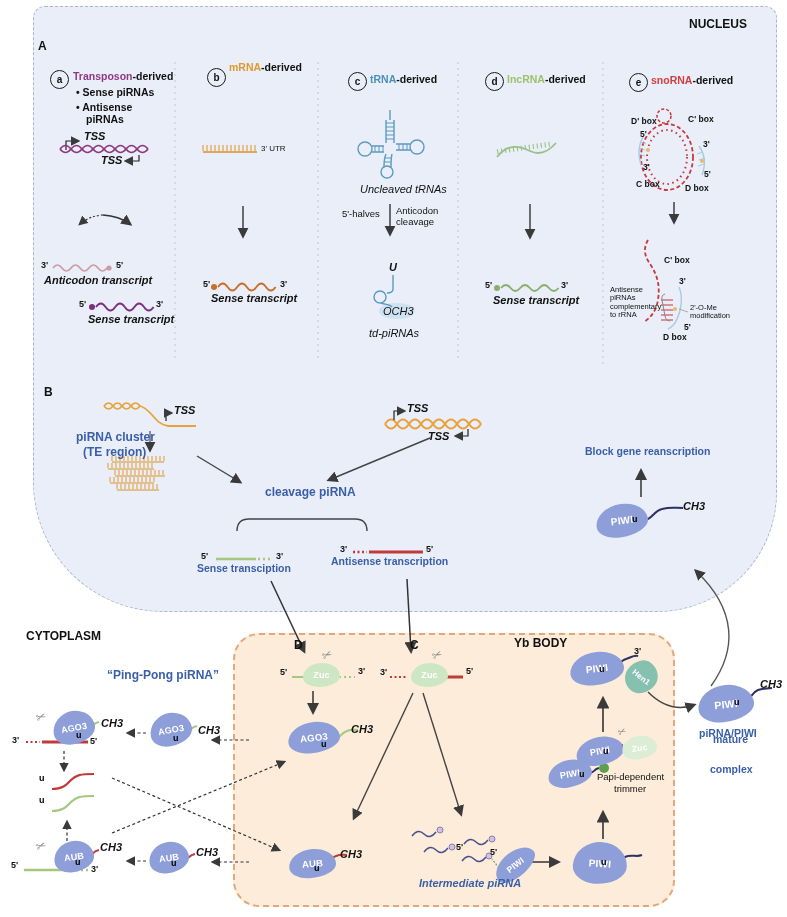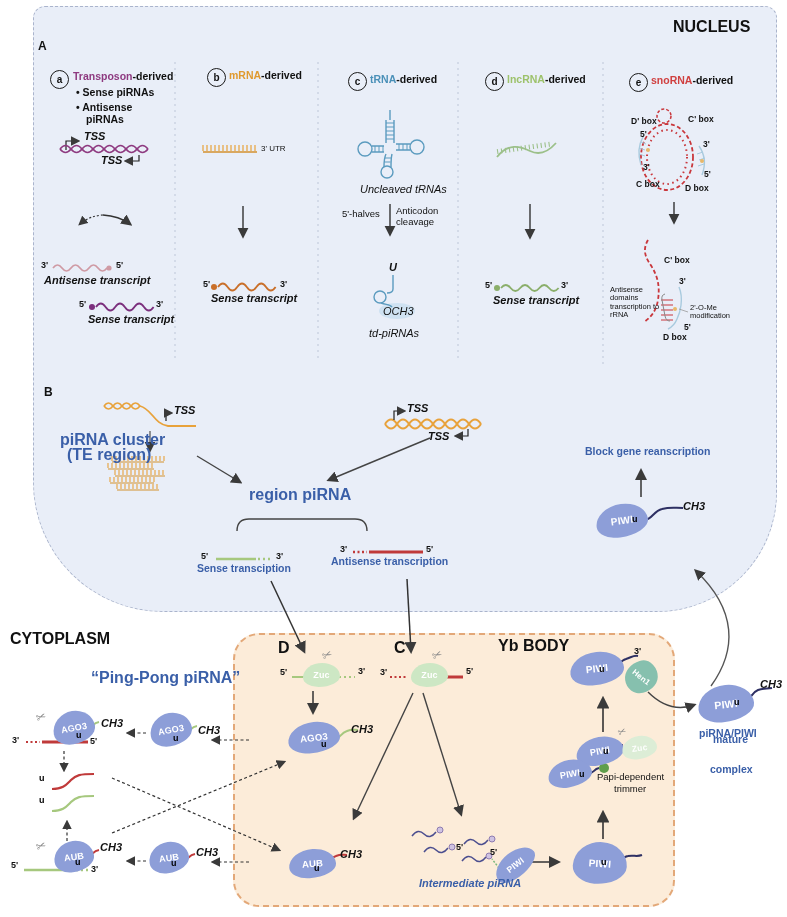--- a/index.html
+++ b/index.html
@@ -11,21 +11,21 @@
   .blob{position:absolute;z-index:3;background:#8d9ed8;border-radius:52% 48% 58% 42%/60% 55% 45% 40%;display:flex;align-items:center;justify-content:center;color:#fff;font-weight:bold;letter-spacing:.2px;}
   .blob.zuc{background:#cde7c4;}
   .blob.zucfade{background:#dcedd6;color:rgba(255,255,255,.95);}
   .blob.hen{background:#86c0ae;border-radius:45% 55% 50% 50%/55% 45% 55% 45%;}
   .badge{position:absolute;z-index:4;width:17px;height:17px;border:1.6px solid #1a1a1a;border-radius:50%;display:flex;align-items:center;justify-content:center;font-size:10px;font-weight:bold;color:#111;background:transparent;}
   .t{position:absolute;z-index:4;color:#111;white-space:nowrap;line-height:1.12;}
   .b{font-weight:bold;}
   .blue{color:#3a5fa8;}
   .wrap{white-space:normal;}
   .s75{font-size:7.5px;}.s8{font-size:8px;}.s85{font-size:8.5px;}.s9{font-size:9px;}.s95{font-size:9.5px;}
-  .s10{font-size:11px;font-style:italic;}.s105{font-size:10.5px;}.s11{font-size:16px;}.s12{font-size:12px;}
+  .s10{font-size:11px;font-style:italic;}.s105{font-size:10.5px;}.s11{font-size:12px;margin-left:16px;}.s12{font-size:12px;}
   .bullet{padding-left:10px;text-indent:-10px;}
   .bullet::before{content:"• ";}
   .scis{position:absolute;z-index:5;color:#8a8a8a;font-size:12px;}
   .u{position:absolute;z-index:5;font-weight:bold;font-size:9px;color:#000;}
 </style>
 </head>
 <body>
 
 <div id="canvas">
 
@@ -269,32 +269,32 @@
 
   <span class="t b s11" style="left:673px;top:18px">NUCLEUS</span>
   <span class="t b s11" style="left:10px;top:630px">CYTOPLASM</span>
   <span class="t b s11" style="left:498px;top:637px">Yb BODY</span>
   <span class="t b s12" style="left:38px;top:40px">A</span>
   <span class="t b s12" style="left:44px;top:386px">B</span>
   <span class="t b s11" style="left:394px;top:639px">C</span>
   <span class="t b s11" style="left:278px;top:639px">D</span>
 
   <span class="t b s105" style="left:73px;top:71px"><span style="color:#8e3a80">Transposon</span><span>-derived</span></span>
-  <span class="t b s105" style="left:229px;top:70px"><span style="color:#e09a2f">mRNA</span><span>-derived</span></span>
+  <span class="t b s105" style="left:229px;top:62px"><span style="color:#e09a2f">mRNA</span><span>-derived</span></span>
   <span class="t b s105" style="left:370px;top:74px"><span style="color:#4a90b8">tRNA</span><span>-derived</span></span>
   <span class="t b s105" style="left:507px;top:74px"><span style="color:#9dc26b">lncRNA</span><span>-derived</span></span>
   <span class="t b s105" style="left:651px;top:75px"><span style="color:#d04040">snoRNA</span><span>-derived</span></span>
 
   <div class="t b s105 wrap bullet" style="left:76px;top:87px;width:86px">Sense piRNAs</div>
   <div class="t b s105 wrap bullet" style="left:76px;top:102px;width:80px">Antisense piRNAs</div>
   <span class="t b s10" style="left:84px;top:130px">TSS</span>
   <span class="t b s10" style="left:101px;top:154px">TSS</span>
   <span class="t b s9" style="left:41px;top:260px">3'</span>
   <span class="t b s9" style="left:116px;top:260px">5'</span>
-  <span class="t b s10" style="left:44px;top:274px">Antisense transcript</span>
+  <span class="t b s10" style="left:44px;top:274px">Anticodon transcript</span>
   <span class="t b s9" style="left:79px;top:299px">5'</span>
   <span class="t b s9" style="left:156px;top:299px">3'</span>
   <span class="t b s10" style="left:88px;top:313px">Sense transcript</span>
 
   <span class="t s8" style="left:261px;top:145px">3' UTR</span>
   <span class="t b s9" style="left:203px;top:279px">5'</span>
   <span class="t b s9" style="left:280px;top:279px">3'</span>
   <span class="t b s10" style="left:211px;top:292px">Sense transcript</span>
 
   <span class="t s10" style="left:360px;top:183px">Uncleaved tRNAs</span>
@@ -311,29 +311,29 @@
   <span class="t b s85" style="left:631px;top:117px">D' box</span>
   <span class="t b s85" style="left:688px;top:115px">C' box</span>
   <span class="t b s85" style="left:640px;top:130px">5'</span>
   <span class="t b s85" style="left:703px;top:140px">3'</span>
   <span class="t b s85" style="left:643px;top:163px">3'</span>
   <span class="t b s85" style="left:636px;top:180px">C box</span>
   <span class="t b s85" style="left:704px;top:170px">5'</span>
   <span class="t b s85" style="left:685px;top:184px">D box</span>
   <span class="t b s85" style="left:664px;top:256px">C' box</span>
   <span class="t b s85" style="left:679px;top:277px">3'</span>
-  <div class="t s75 wrap" style="left:610px;top:286px;width:54px">Antisense domains transcription to rRNA</div>
+  <div class="t s75 wrap" style="left:610px;top:286px;width:54px">Antisense piRNAs complementary to rRNA</div>
   <div class="t s75 wrap" style="left:690px;top:304px;width:48px">2'-O-Me modification</div>
   <span class="t b s85" style="left:684px;top:323px">5'</span>
   <span class="t b s85" style="left:663px;top:333px">D box</span>
 
   <span class="t b s10" style="left:174px;top:404px">TSS</span>
   <span class="t b s11 blue" style="left:60px;top:431px">piRNA cluster</span>
   <span class="t b s11 blue" style="left:67px;top:446px">(TE region)</span>
-  <span class="t b s11 blue" style="left:249px;top:486px">region piRNA</span>
+  <span class="t b s11 blue" style="left:249px;top:486px">cleavage piRNA</span>
   <span class="t b s10" style="left:407px;top:402px">TSS</span>
   <span class="t b s10" style="left:428px;top:430px">TSS</span>
   <span class="t b s9" style="left:201px;top:551px">5'</span>
   <span class="t b s9" style="left:276px;top:551px">3'</span>
   <span class="t b s105 blue" style="left:197px;top:563px">Sense transciption</span>
   <span class="t b s9" style="left:340px;top:544px">3'</span>
   <span class="t b s9" style="left:426px;top:544px">5'</span>
   <span class="t b s105 blue" style="left:331px;top:556px">Antisense transcription</span>
   <span class="t b s105 blue" style="left:585px;top:446px">Block gene reanscription</span>
   <span class="t b s10" style="left:683px;top:500px">CH3</span>

